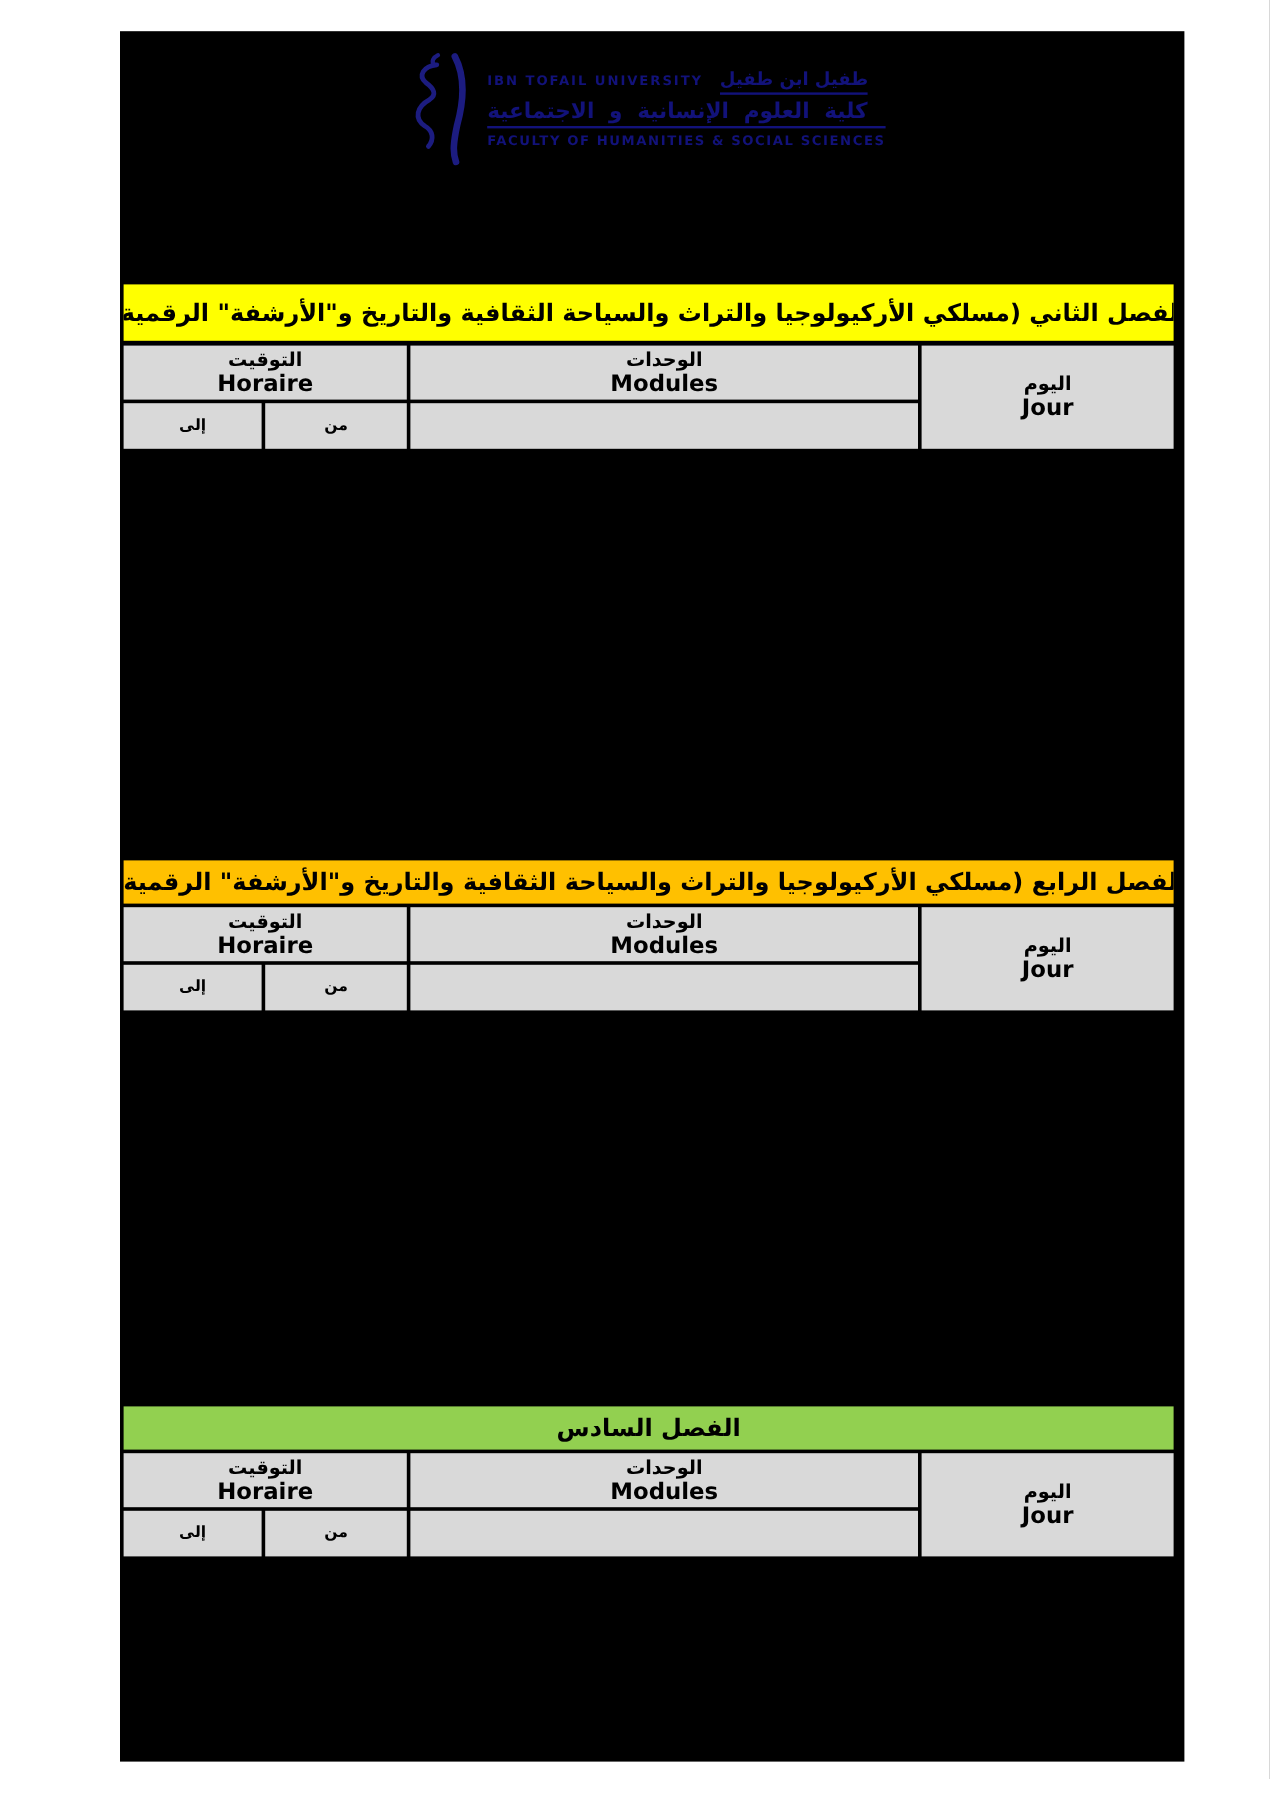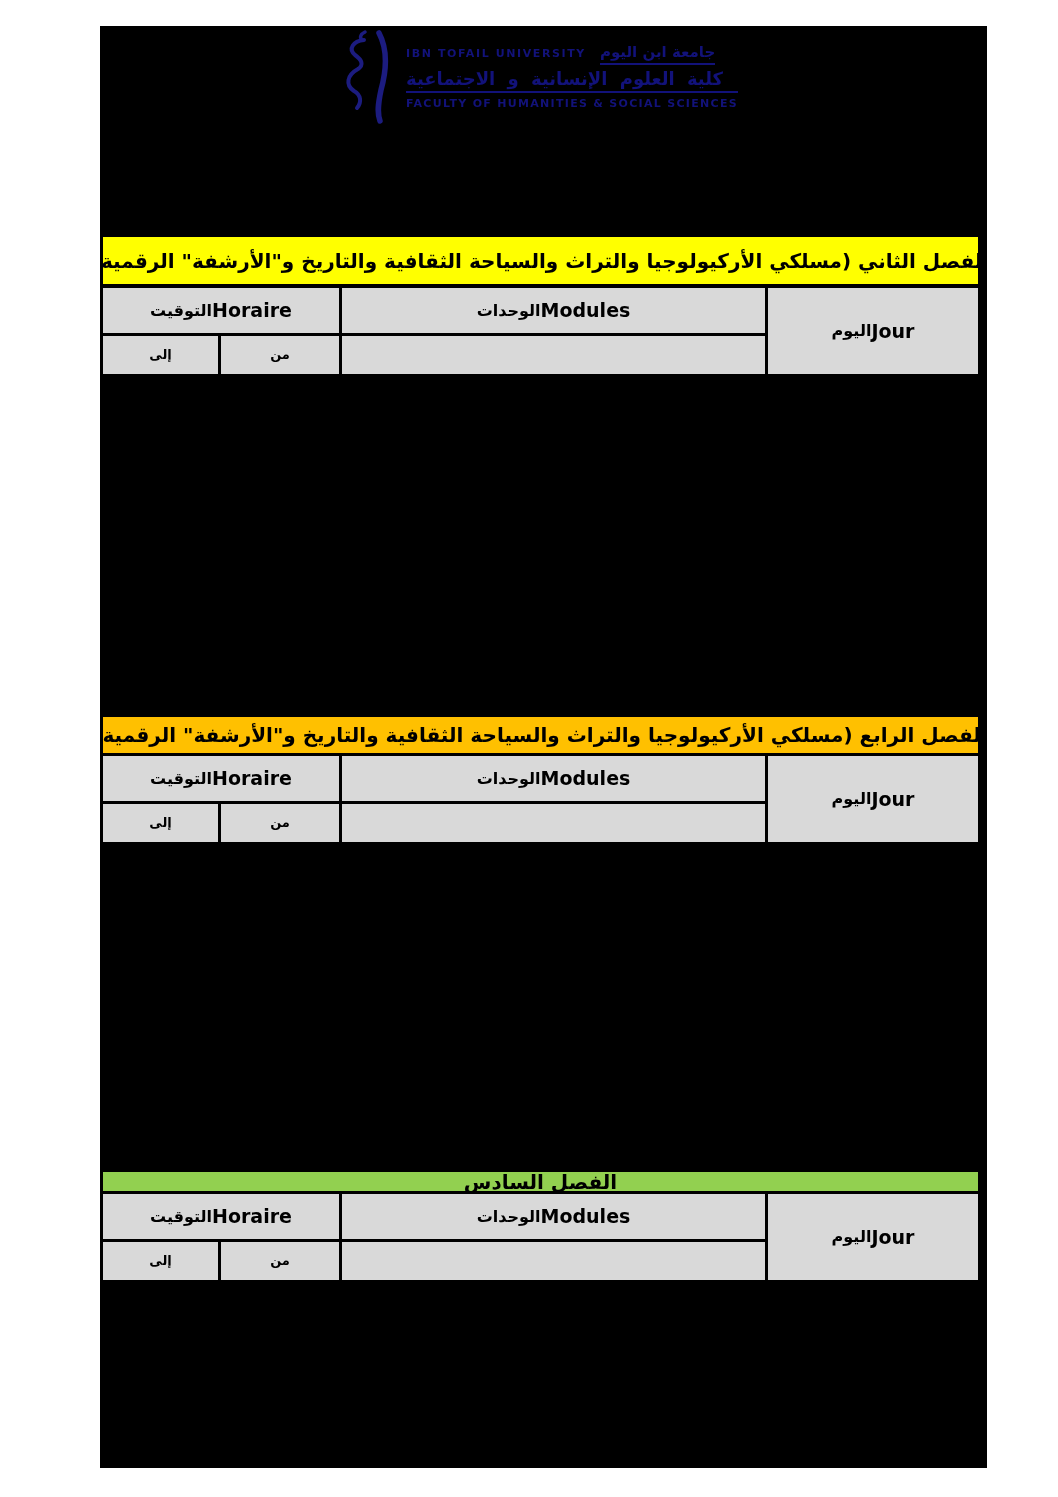--- a/index.html
+++ b/index.html
@@ -9,21 +9,21 @@
   .page {
     position:relative; width:1058px; height:1497px;
     background:#ffffff; overflow:hidden;
   }
   .sheet {
     position:absolute; left:100px; top:26px;
     width:887px; height:1442px; background:#000000;
   }
 
   
-  .logo { position:absolute; left:234px; top:2px; display:flex; align-items:center; gap:8px; }
+  .logo { position:absolute; left:234px; top:16px; display:flex; align-items:center; gap:8px; }
   .logo-text { display:flex; flex-direction:column; gap:3px; color:#12127a; }
   .logo-line1 { display:flex; align-items:baseline; gap:14px; }
   .logo-en-1 { font-size:11px; font-weight:700; letter-spacing:1.6px; white-space:nowrap; }
   .logo-ar-1 { font-size:15px; font-weight:700; border-bottom:2px solid #12127a; padding-bottom:2px; white-space:nowrap; }
   .logo-ar-2 { font-size:18px; font-weight:700; border-bottom:2px solid #12127a; padding-bottom:2px;
                text-align:left; white-space:nowrap; direction:rtl; word-spacing:6px; }
   .logo-en-3 { font-size:11px; font-weight:700; letter-spacing:1.3px; white-space:nowrap; margin-top:1px; }
 
   
   .sem { position:absolute; left:3px; width:875px; }
@@ -31,36 +31,36 @@
   .sem-4 { top:691px; }
   .sem-6 { top:1146px; }
 
   .bar {
     width:100%; display:flex; align-items:center; justify-content:center;
     font-size:20px; font-weight:700; color:#000; direction:rtl;
     white-space:nowrap; overflow:hidden;
   }
   .sem-2 .bar { height:47px; }
   .sem-4 .bar { height:36px; }
-  .sem-6 .bar { height:19px; }
+  .sem-6 .bar { height:36px; }
 
   .hdr-grid {
     display:grid;
     grid-template-columns:115px 118px 423px 210px;
     grid-template-rows:45px 38px;
     gap:3px;
     background:transparent;
   }
   .sem-2 .hdr-grid { margin-top:4px; }
   .sem-4 .hdr-grid { margin-top:3px; }
   .sem-6 .hdr-grid { margin-top:3px; }
 
   .cell {
     background:#d9d9d9; color:#000;
-    display:flex; flex-direction:row; align-items:center; justify-content:center;
+    display:flex; flex-direction:column; align-items:center; justify-content:center;
     line-height:1.2;
   }
   .cell-time    { grid-column:1/3; grid-row:1; }
   .cell-modules { grid-column:3;   grid-row:1;text-align:right; }
   .cell-day     { grid-column:4;   grid-row:1/3; }
   .cell-to      { grid-column:1;   grid-row:2; }
   .cell-from    { grid-column:2;   grid-row:2; }
   .cell-empty   { grid-column:3;   grid-row:2; }
 
   .hdr-ar  { font-size:16px; font-weight:700; direction:rtl; }
@@ -77,21 +77,21 @@
       <svg width="64" height="96" viewBox="0 0 64 96">
         <g fill="none" stroke="#1c1c80" stroke-linecap="round">
           <path d="M45,5 C54,22 52,44 47,62 C44,76 43,85 46,93" stroke-width="5.5"></path>
           <path d="M31,4 C27,6 25,9 28,12" stroke-width="3.5"></path>
           <path d="M30,12 C19,13 14,21 21,27 C28,32 30,37 24,41 C13,47 11,57 20,63 C27,67 28,74 23,80" stroke-width="4"></path>
         </g>
       </svg>
       <div class="logo-text">
         <div class="logo-line1">
           <span class="logo-en-1">IBN TOFAIL UNIVERSITY</span>
-          <span class="logo-ar-1" dir="rtl">جامعة ابن اليوم</span>
+          <span class="logo-ar-1" dir="rtl">طفيل ابن طفيل</span>
         </div>
         <div class="logo-ar-2">كلية العلوم الإنسانية و الاجتماعية</div>
         <div class="logo-en-3">FACULTY OF HUMANITIES &amp; SOCIAL SCIENCES</div>
       </div>
     </div>
 
     <section class="sem sem-2">
       <div class="bar" style="background: rgb(255, 255, 0);">الفصل الثاني (مسلكي الأركيولوجيا والتراث والسياحة الثقافية والتاريخ و"الأرشفة" الرقمية)</div>
       <div class="hdr-grid">
         <div class="cell cell-time">

